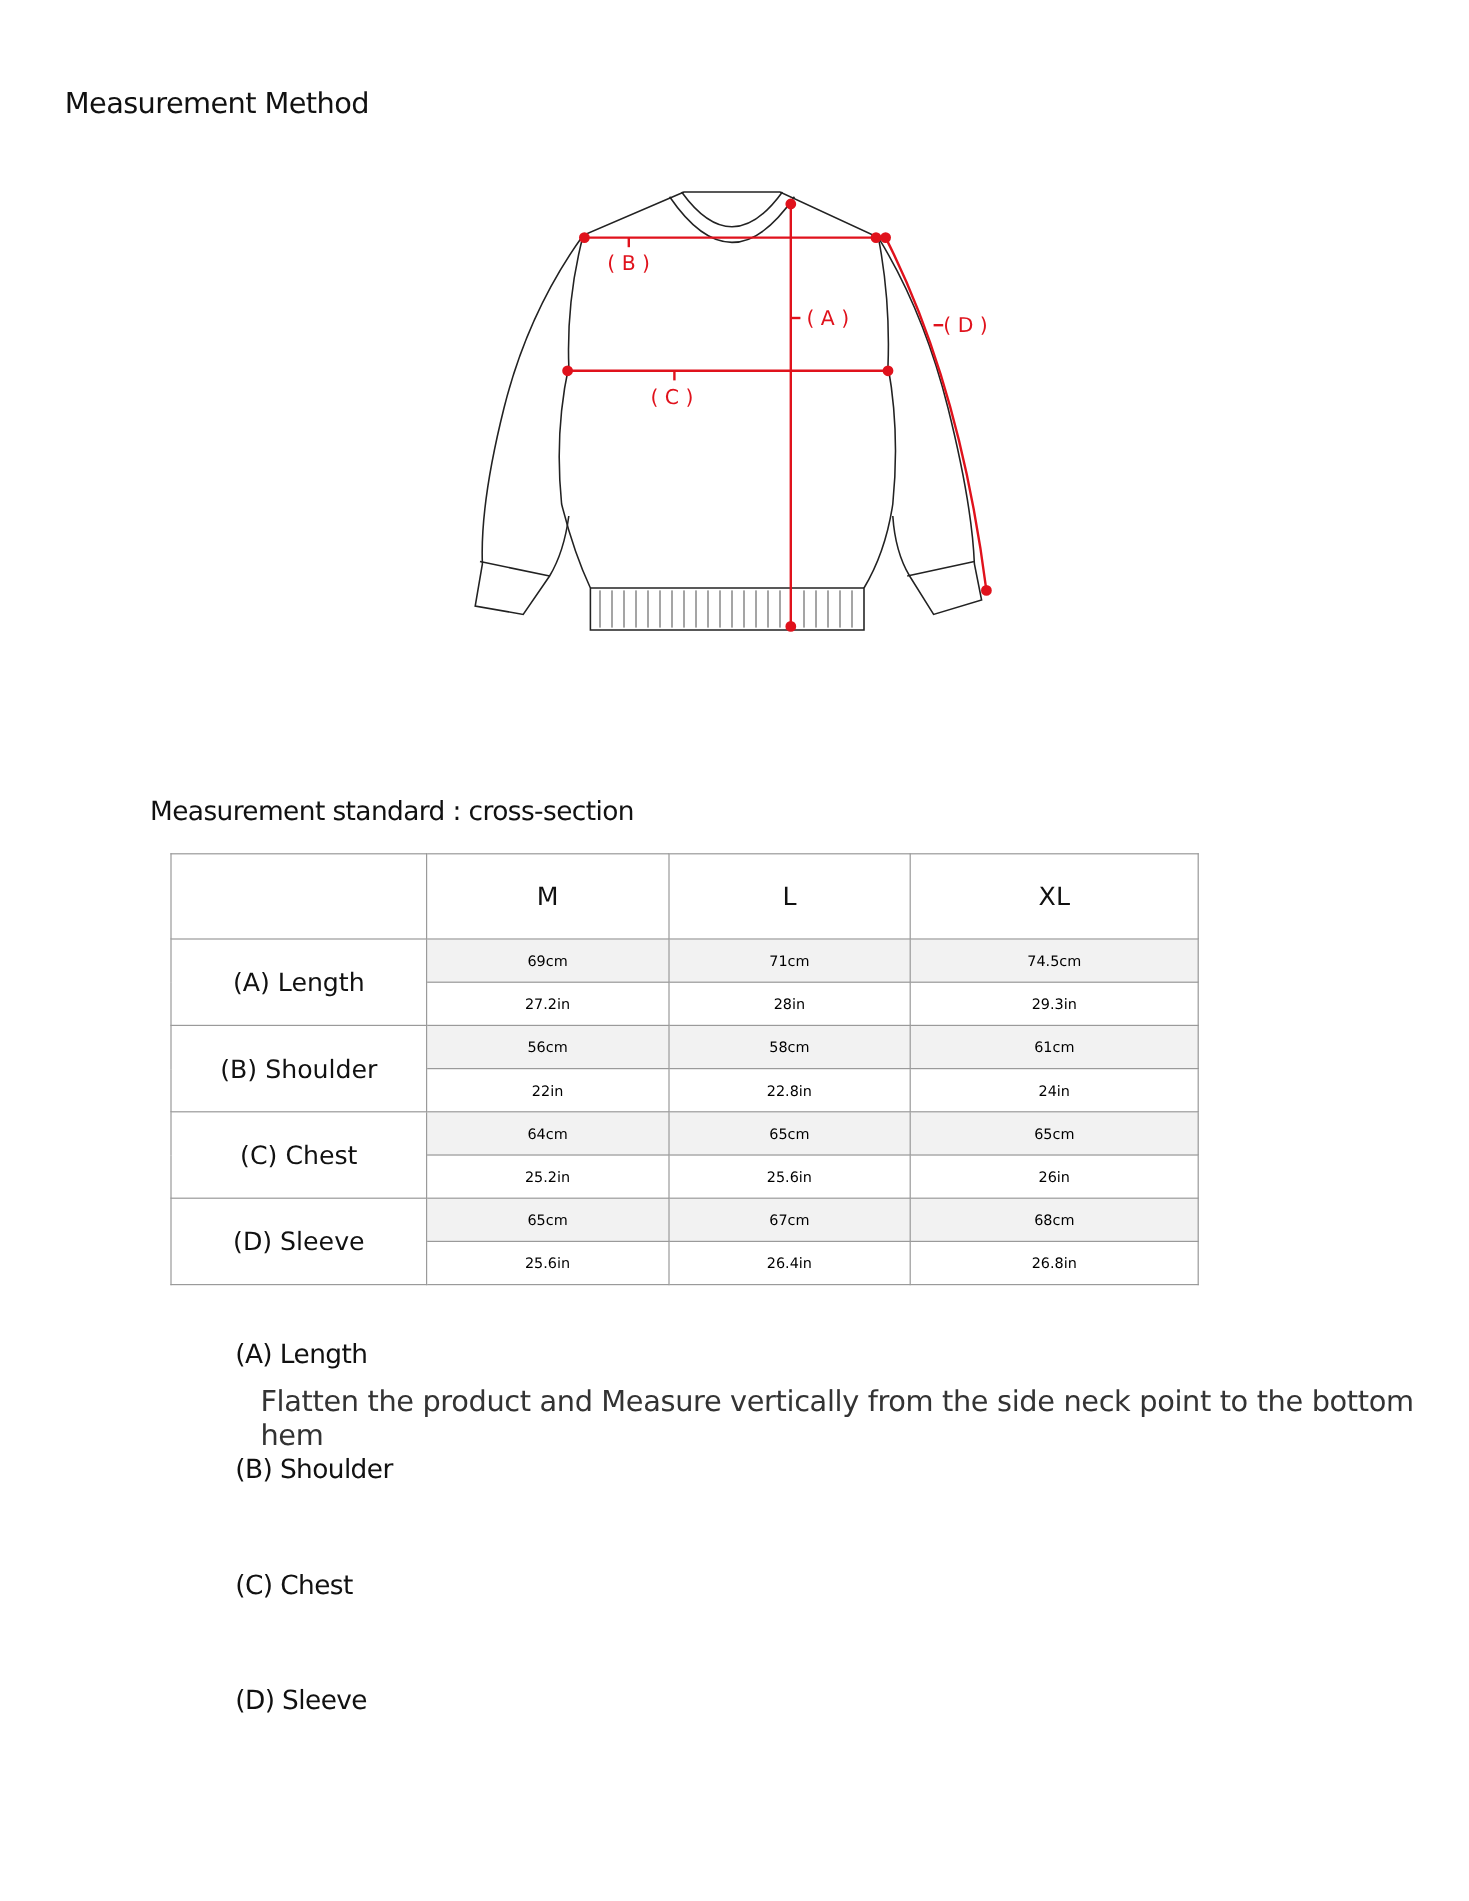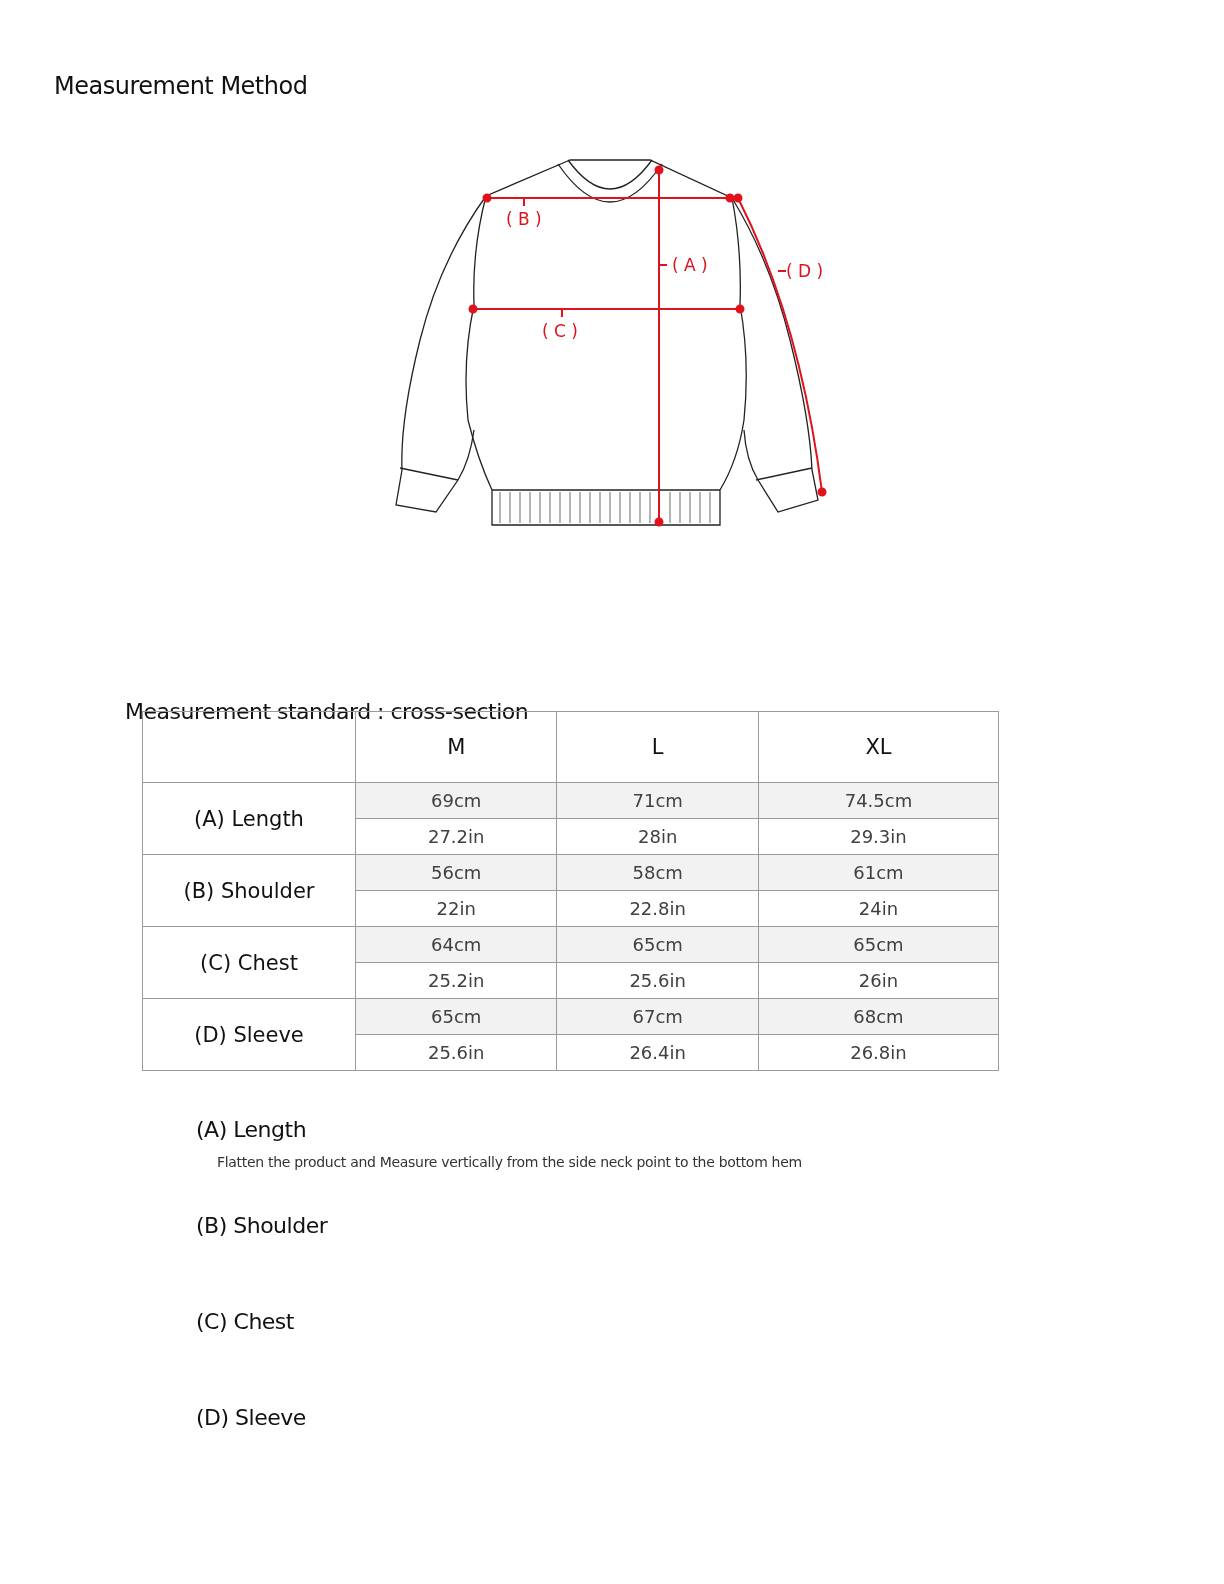--- a/index.html
+++ b/index.html
@@ -1,29 +1,29 @@
 <!DOCTYPE html>
 <html><head>
 <meta charset="utf-8">
 <style>
   html, body { margin:0; padding:0; background:#ffffff; }
   body { width:1224px; height:1584px; position:relative; overflow:hidden;
          font-family:"DejaVu Sans", sans-serif; color:#111; }
   .title { position:absolute; left:54px; top:44px; font-size:24px; font-weight:500; letter-spacing:-0.5px;margin-top:28px; }
   .diagram { position:absolute; left:380px; top:140px; width:470px; height:400px; }
-  .std-title { position:absolute; left:125px; top:664px; font-size:22px; letter-spacing:-0.5px;margin-top:35px; }
+  .std-title { position:absolute; left:125px; top:664px; font-size:22px; letter-spacing:-0.5px; }
   table.size { position:absolute; left:142px; top:711px; border-collapse:collapse; width:857px; }
   table.size td, table.size th { border:1px solid #9a9a9a; text-align:center; font-weight:normal; padding:0; }
   table.size th { height:70px; font-size:21px; }
   table.size td.label { width:212px; font-size:21px; height:70px; }
-  table.size td.val { font-size:18px; height:35px; color:#404040; }
+  table.size td.val { font-size:12px; height:35px; color:#000000; }
   table.size tr.cm td.val { background:#f2f2f2; }
   .desc { position:absolute; left:196px; }
   .desc .h { font-size:22px; letter-spacing:-0.5px; }
-  .desc .p { font-size:14px; margin-left:21px; margin-top:12px; color:#333; letter-spacing:-0.3px; }
+  .desc .p { font-size:24px; margin-left:21px; margin-top:12px; color:#333; letter-spacing:-0.3px; }
 </style>
 </head>
 <body>
 
 <div class="title">Measurement Method</div>
 
 <svg class="diagram" viewBox="380 140 470 400">
   <g fill="none" stroke="#222" stroke-width="1.3">
 
     <path d="M570 160 L486 196 Q472 250 474 305 Q462 360 468 420 Q478 460 492 490 L492 525 L720 525 L720 490 Q738 460 744 420 Q750 360 740 305 Q742 250 732 198 L650 160 Z"></path>

